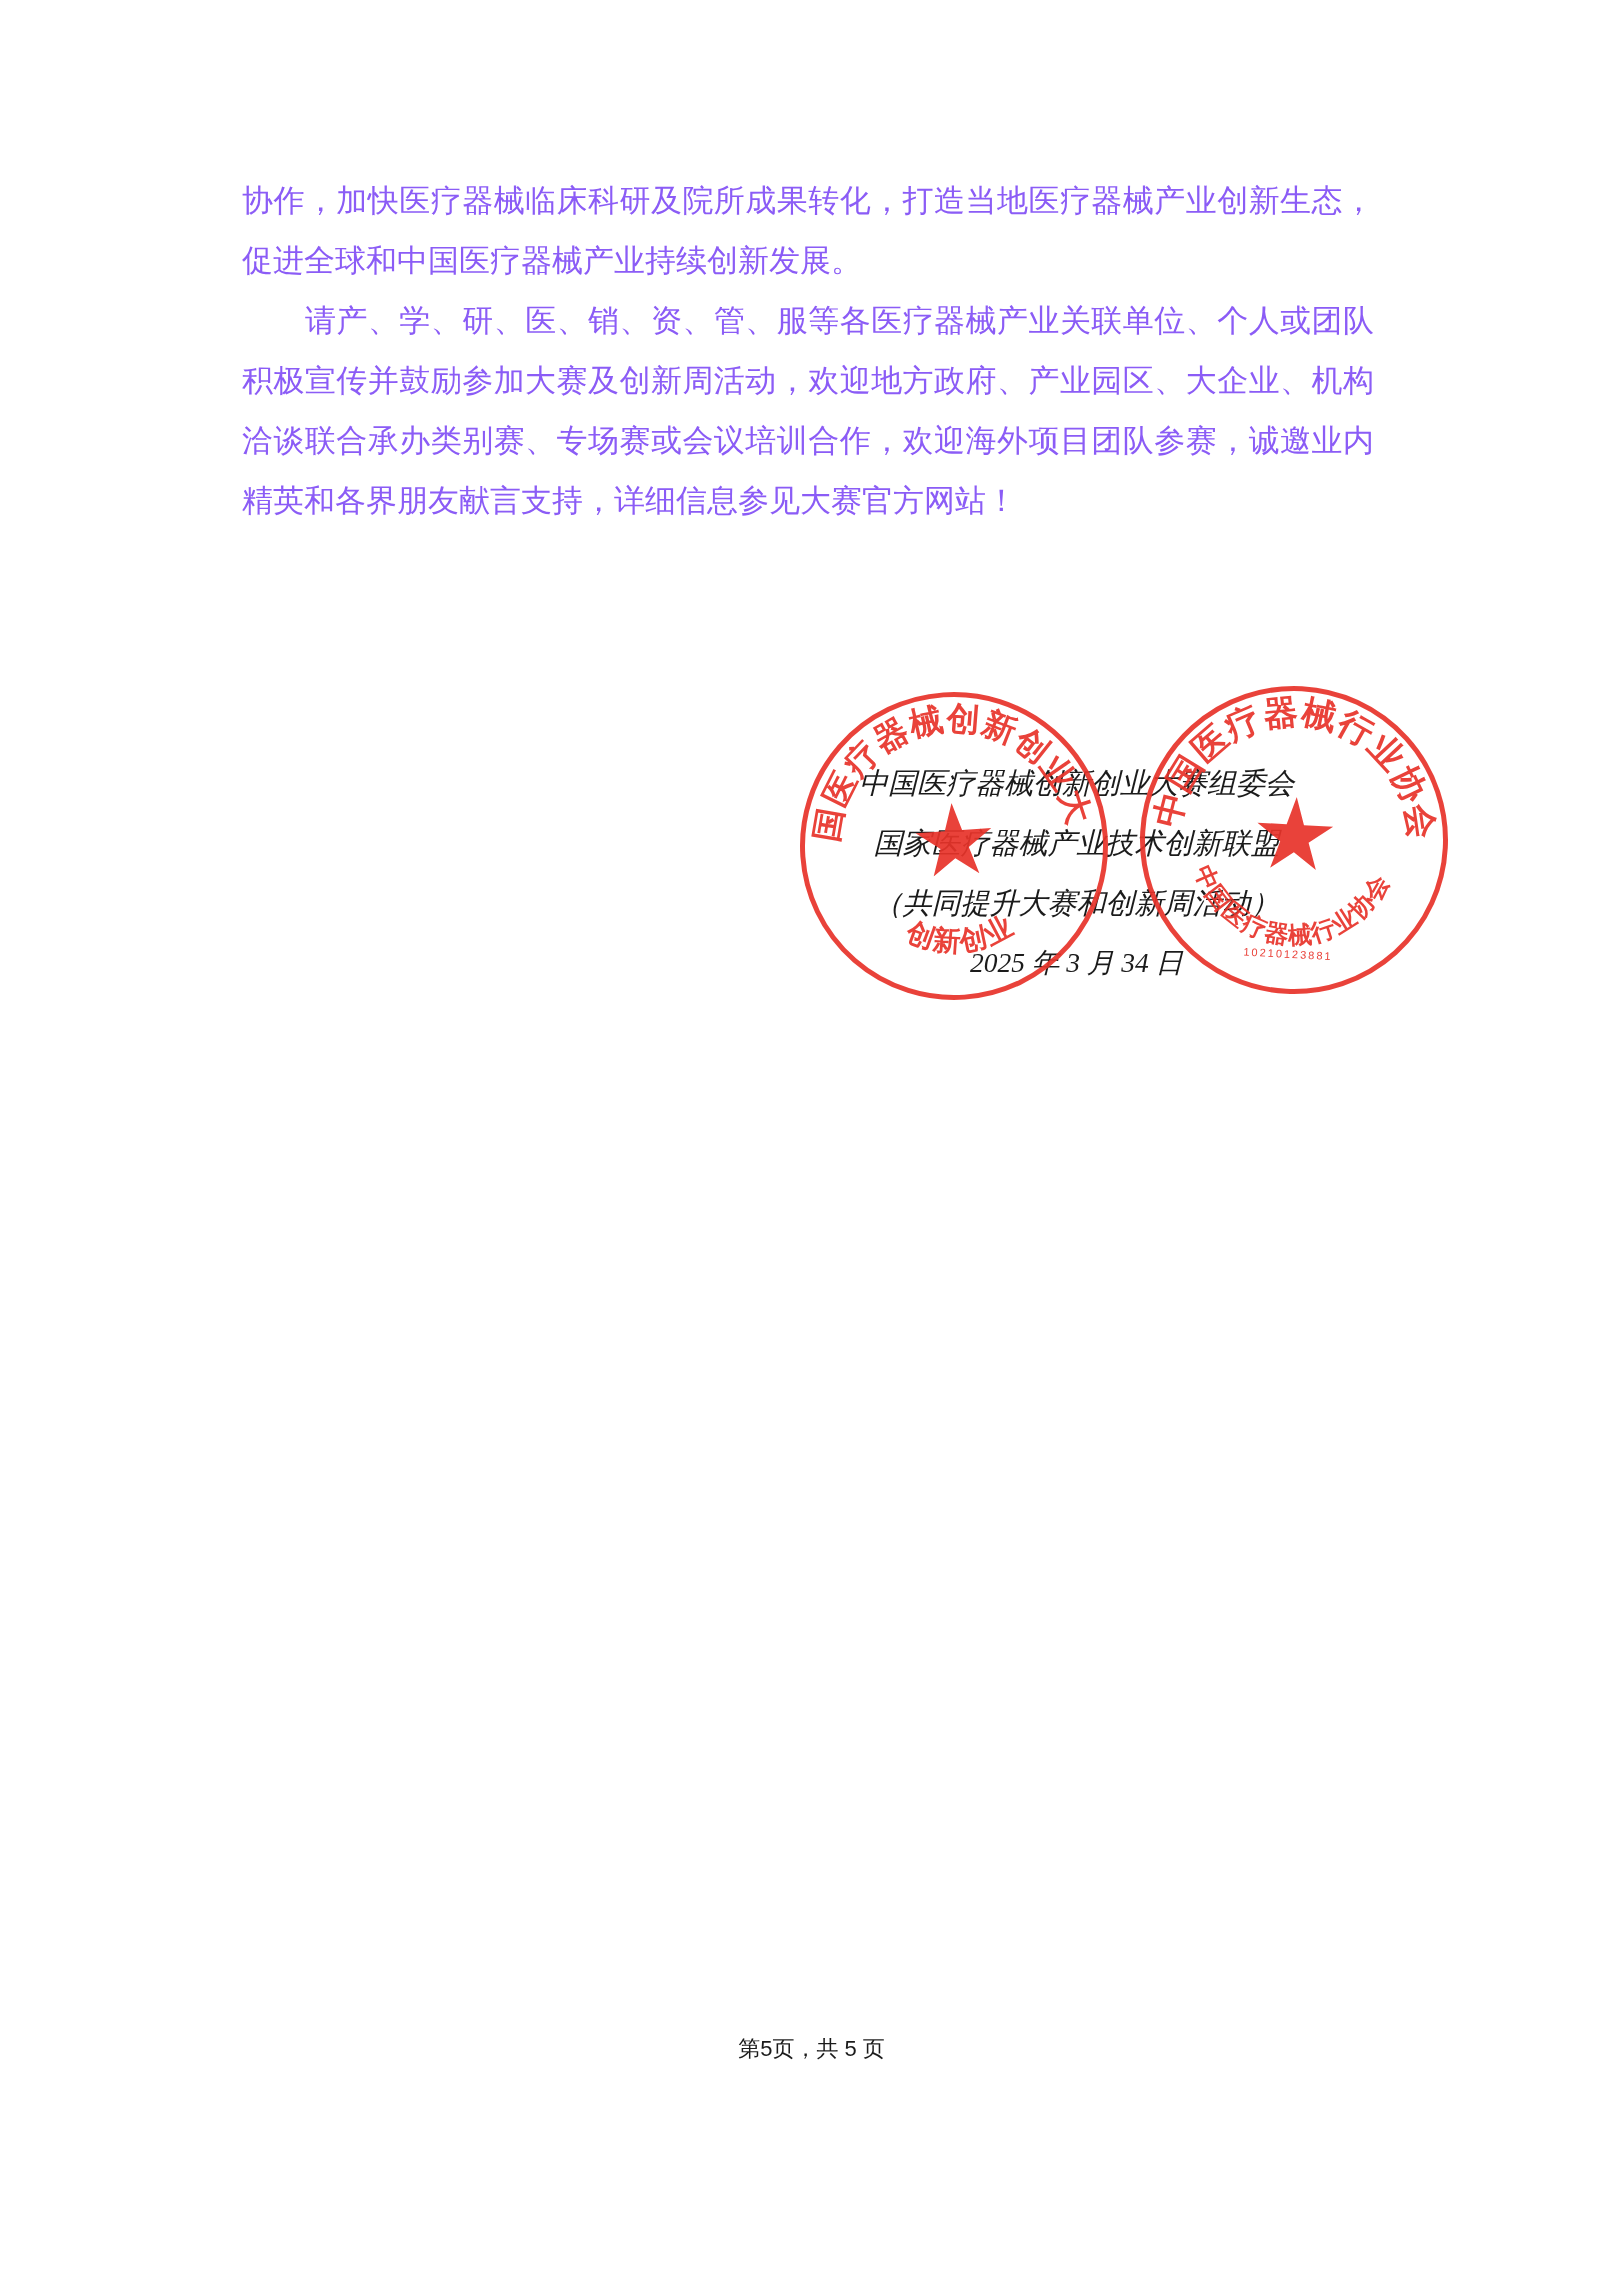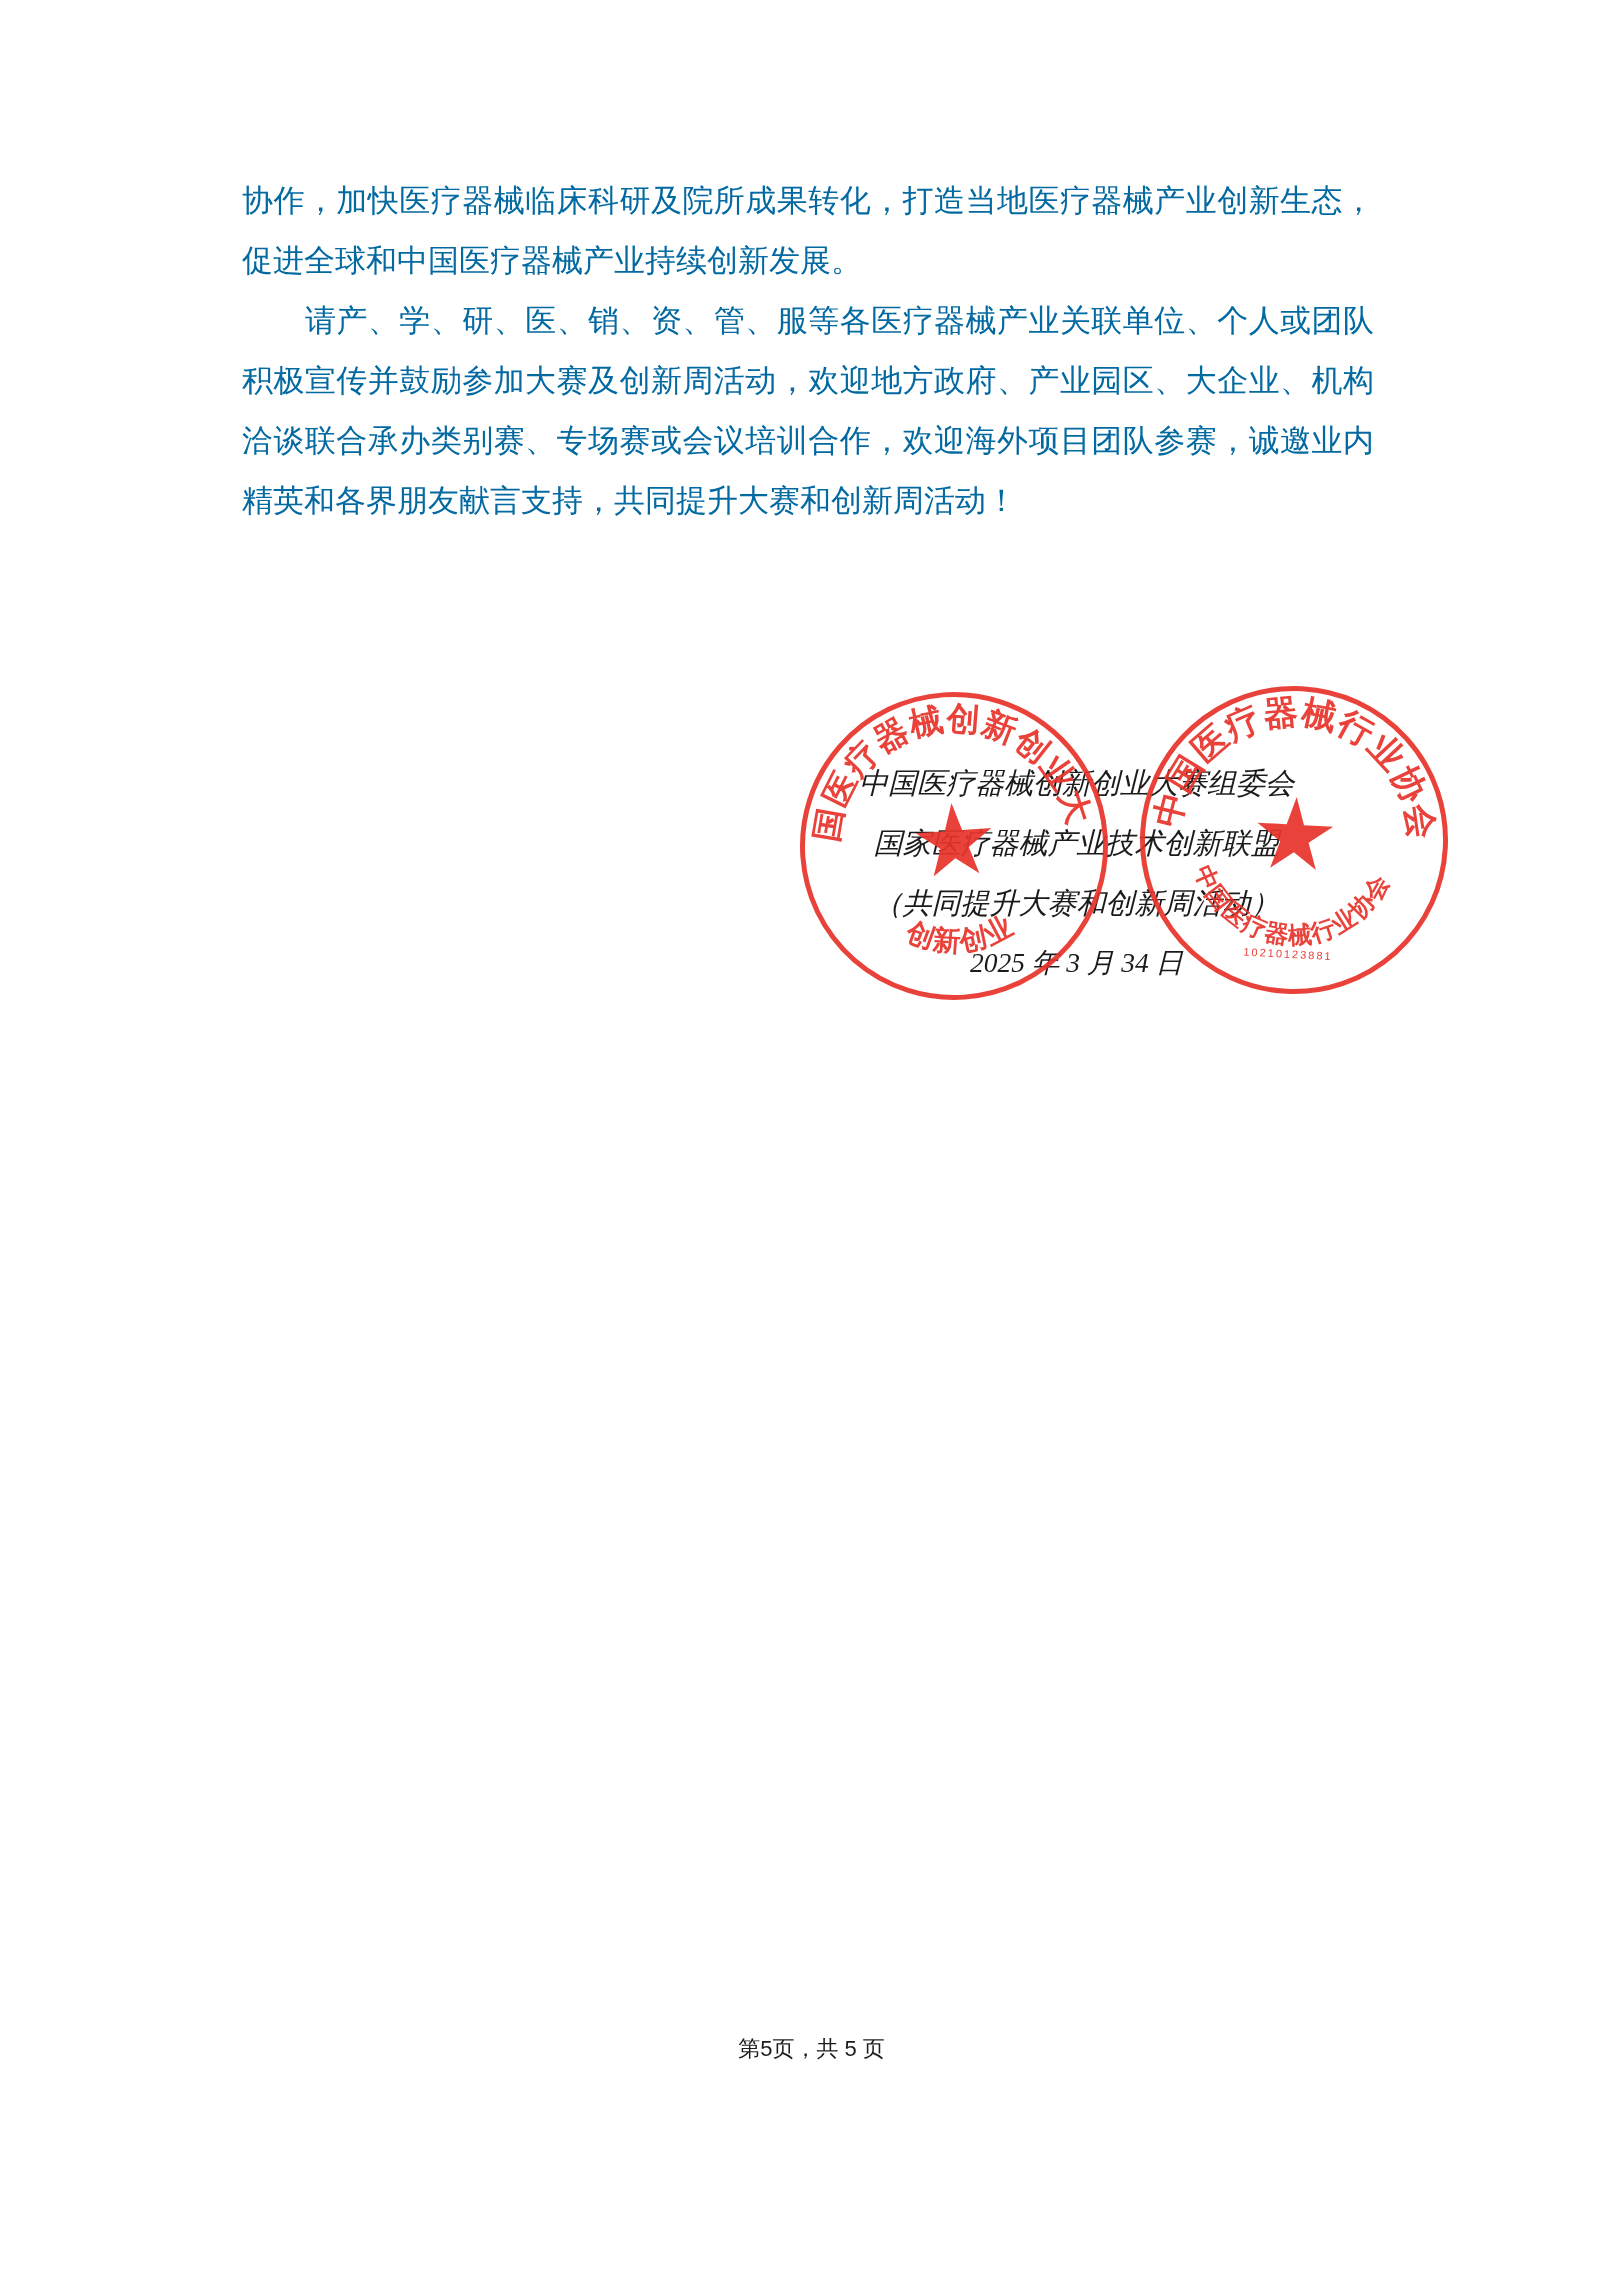--- a/index.html
+++ b/index.html
@@ -20,21 +20,21 @@
   .body-area {
     position: absolute;
     left: 242px;
     top: 171px;
     width: 1139px;
   }
   p.para {
     margin: 0 7px 0 0;
     font-size: 31px;
     line-height: 60px;
-    color: #0369a1;
+    color: #8b5cf6;
     text-align: justify;
     text-justify: inter-ideograph;
     font-family: "Liberation Serif", serif;
     letter-spacing: 0px;
   }
   p.para.indent {
     text-indent: 63px;
   }
   
   .sign-block {
@@ -131,21 +131,21 @@
     font-family: "Liberation Sans", sans-serif;
   }
 </style>
 </head>
 <body>
 
 <div class="page">
 
   <div class="body-area">
     <p class="para">协作，加快医疗器械临床科研及院所成果转化，打造当地医疗器械产业创新生态，促进全球和中国医疗器械产业持续创新发展。</p>
-    <p class="para indent">请产、学、研、医、销、资、管、服等各医疗器械产业关联单位、个人或团队积极宣传并鼓励参加大赛及创新周活动，欢迎地方政府、产业园区、大企业、机构洽谈联合承办类别赛、专场赛或会议培训合作，欢迎海外项目团队参赛，诚邀业内精英和各界朋友献言支持，共同提升大赛和创新周活动！</p>
+    <p class="para indent">请产、学、研、医、销、资、管、服等各医疗器械产业关联单位、个人或团队积极宣传并鼓励参加大赛及创新周活动，欢迎地方政府、产业园区、大企业、机构洽谈联合承办类别赛、专场赛或会议培训合作，欢迎海外项目团队参赛，诚邀业内精英和各界朋友献言支持，详细信息参见大赛官方网站！</p>
   </div>
 
   <div class="sign-block">
     <span class="sign-line">中国医疗器械创新创业大赛组委会</span>
     <span class="sign-line">国家医疗器械产业技术创新联盟</span>
     <span class="sign-line">（共同提升大赛和创新周活动）</span>
     <span class="sign-date">2025 年 3 月 34 日</span>
   </div>
 
   <div class="seal seal-left">

